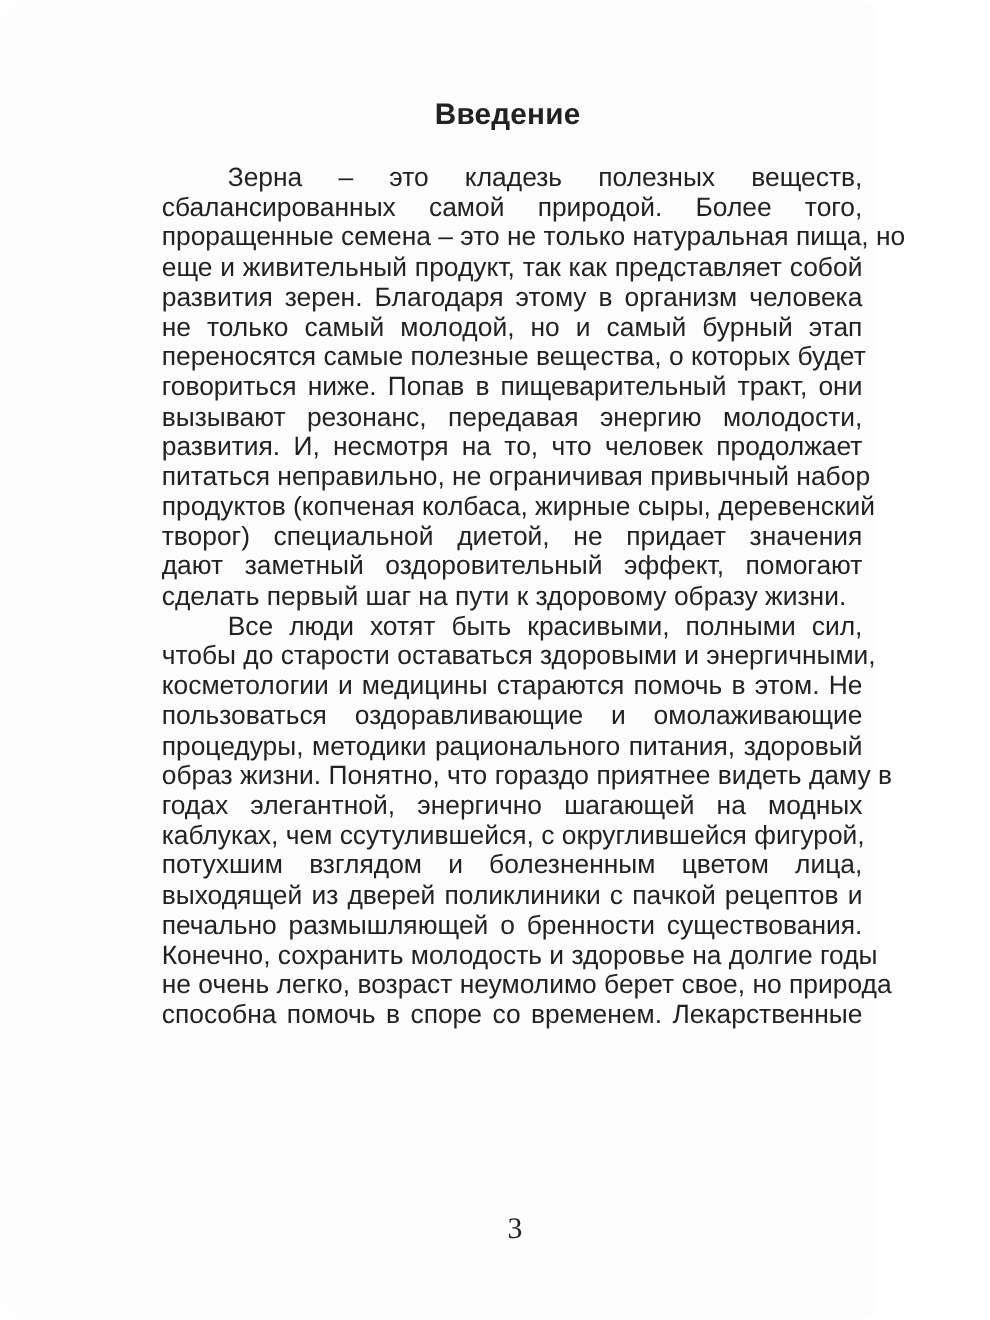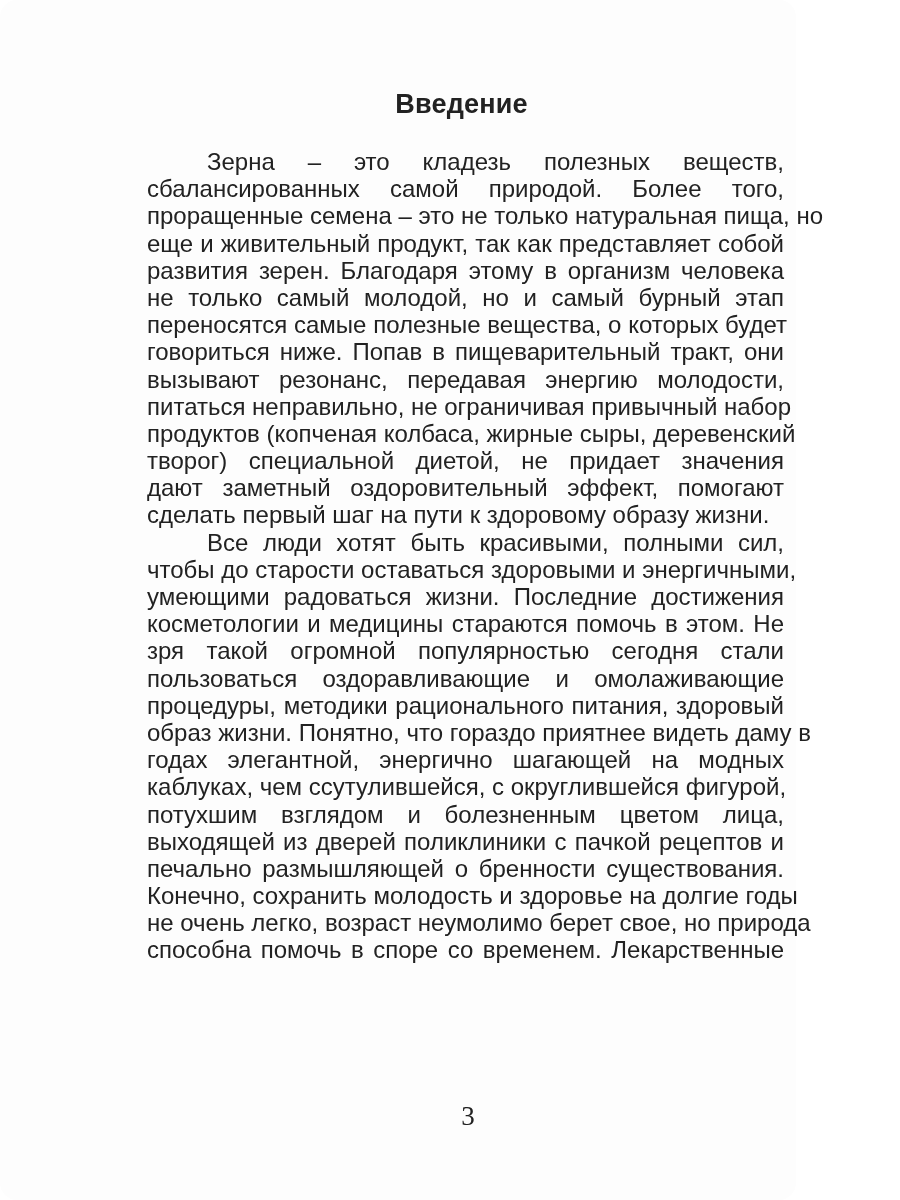--- a/index.html
+++ b/index.html
@@ -83,33 +83,32 @@
     <div>
       <span class="line indent">Зерна – это кладезь полезных веществ,</span>
       <span class="line">сбалансированных самой природой. Более того,</span>
       <span class="line">проращенные семена – это не только натуральная пища, но</span>
       <span class="line">еще и живительный продукт, так как представляет собой</span>
       <span class="line">развития зерен. Благодаря этому в организм человека</span>
       <span class="line">не только самый молодой, но и самый бурный этап</span>
       <span class="line">переносятся самые полезные вещества, о которых будет</span>
       <span class="line">говориться ниже. Попав в пищеварительный тракт, они</span>
       <span class="line">вызывают резонанс, передавая энергию молодости,</span>
+      <span class="line">развития. И, несмотря на то, что человек продолжает</span>
       <span class="line">питаться неправильно, не ограничивая привычный набор</span>
       <span class="line">продуктов (копченая колбаса, жирные сыры, деревенский</span>
       <span class="line">творог) специальной диетой, не придает значения</span>
       <span class="line">дают заметный оздоровительный эффект, помогают</span>
       <span class="line last">сделать первый шаг на пути к здоровому образу жизни.</span>
     </div>
 
     <div>
       <span class="line indent">Все люди хотят быть красивыми, полными сил,</span>
       <span class="line">чтобы до старости оставаться здоровыми и энергичными,</span>
-      <span class="line">умеющими радоваться жизни. Последние достижения</span>
       <span class="line">косметологии и медицины стараются помочь в этом. Не</span>
-      <span class="line">зря такой огромной популярностью сегодня стали</span>
       <span class="line">пользоваться оздоравливающие и омолаживающие</span>
       <span class="line">процедуры, методики рационального питания, здоровый</span>
       <span class="line">образ жизни. Понятно, что гораздо приятнее видеть даму в</span>
       <span class="line">годах элегантной, энергично шагающей на модных</span>
       <span class="line">каблуках, чем ссутулившейся, с округлившейся фигурой,</span>
       <span class="line">потухшим взглядом и болезненным цветом лица,</span>
       <span class="line">выходящей из дверей поликлиники с пачкой рецептов и</span>
       <span class="line">печально размышляющей о бренности существования.</span>
       <span class="line">Конечно, сохранить молодость и здоровье на долгие годы</span>
       <span class="line">не очень легко, возраст неумолимо берет свое, но природа</span>

